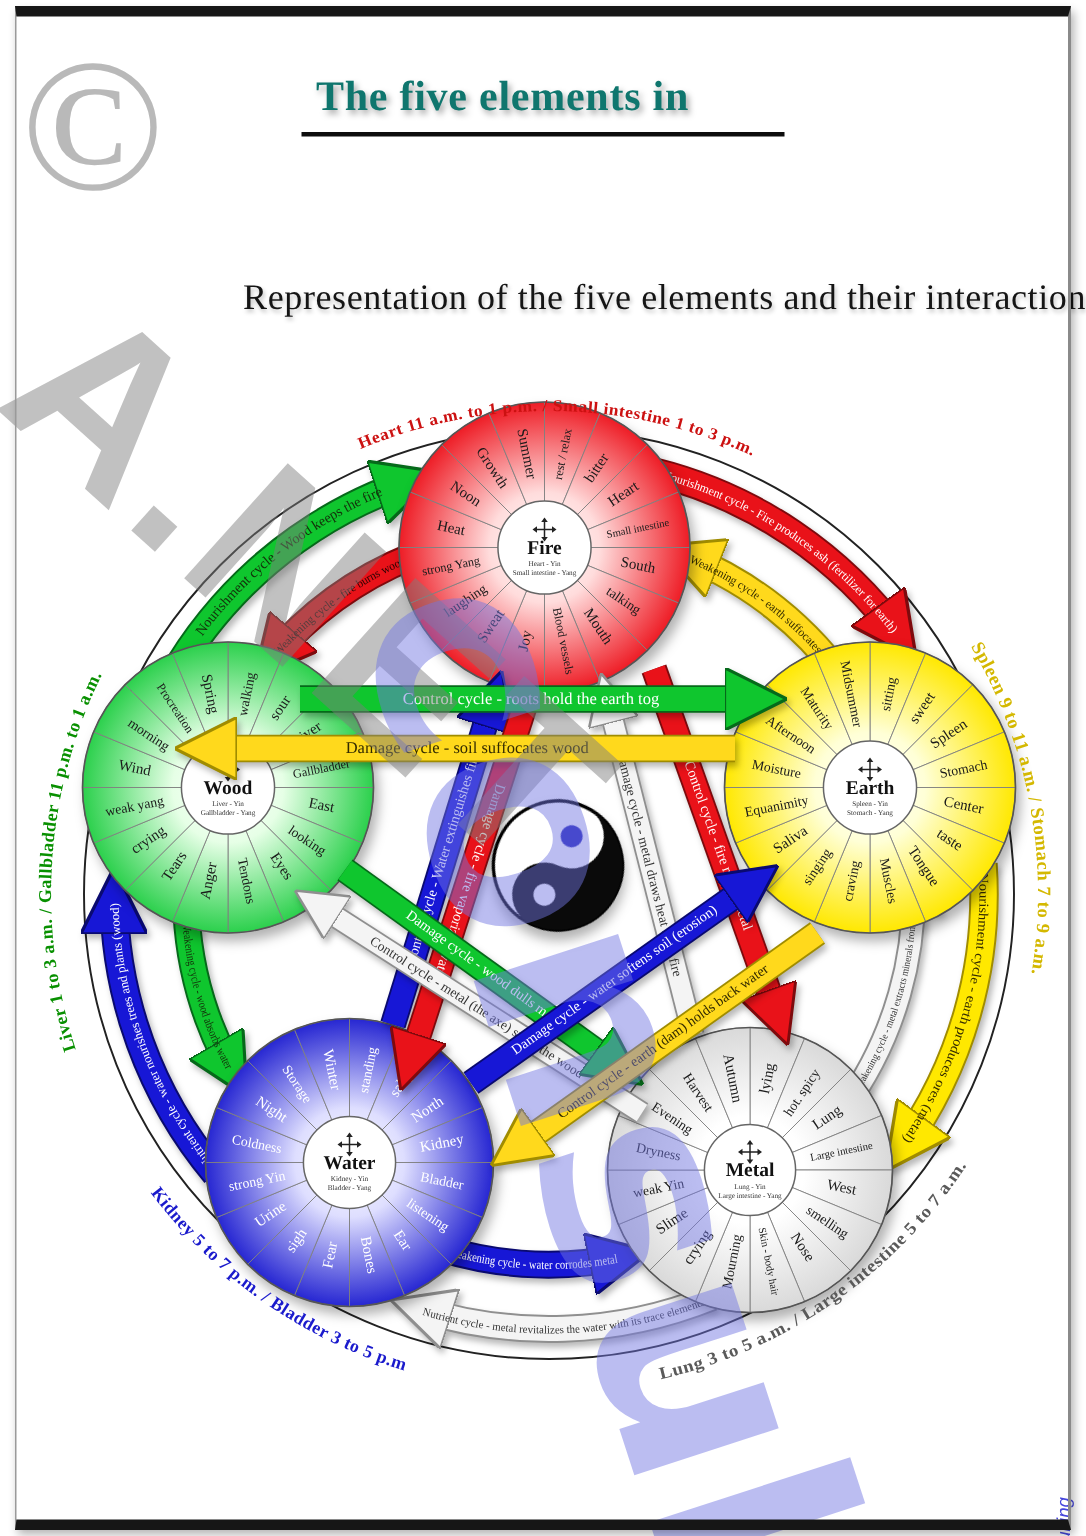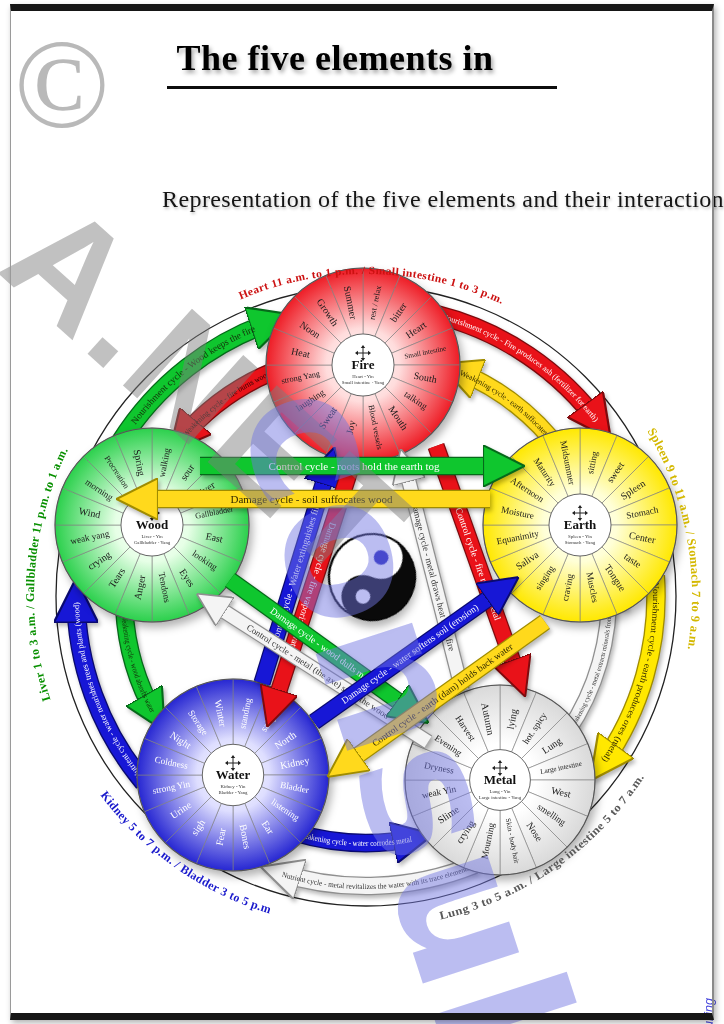--- a/index.html
+++ b/index.html
@@ -2,22 +2,22 @@
 <html><head>
 <meta charset="utf-8">
 <style>
   html,body{margin:0;padding:0;background:#fff;}
   .poster{position:relative;width:724px;height:1024px;background:#ffffff;overflow:hidden;
           font-family:"Liberation Serif",serif;}
   .frame{position:absolute;left:10px;right:10px;top:4px;bottom:4px;
          border-top:7px solid #161616;border-bottom:7px solid #161616;
          border-left:1px solid #9a9a9a;border-right:2px solid #8a8a8a;
          box-shadow:2px 3px 6px rgba(0,0,0,.3);pointer-events:none;z-index:6;}
-  .title{position:absolute;top:28px;left:0;right:0;margin:4px;text-align:center;z-index:3;
-         font-weight:700;font-size:36px;line-height:1.45;color:#000000;letter-spacing:.5px;
+  .title{position:absolute;top:28px;left:0;right:0;margin:17px;text-align:center;z-index:3;
+         font-weight:700;font-size:28px;line-height:1.45;color:#0f766e;letter-spacing:.5px;
          text-shadow:2px 3px 4px rgba(0,0,0,.35);}
   .title .tl{display:inline-block;border-bottom:3px solid #0d0d0d;padding:0 10px 2px 10px;}
   .title .tl1{padding-right:64px;}
   .subtitle{position:absolute;top:186px;left:0;right:0;text-align:right;z-index:3;
             font-size:24px;color:#151515;letter-spacing:.4px;
             text-shadow:1px 2px 3px rgba(0,0,0,.25);}
   #diagram-svg{position:absolute;left:0;top:0;width:724px;height:1024px;z-index:2;}
   #diagram-svg text{font-family:"Liberation Serif",serif;}
   .wheel{filter:drop-shadow(3px 5px 4px rgba(0,0,0,.30));}
   .arrow{filter:drop-shadow(2px 3px 2px rgba(0,0,0,.28));}

